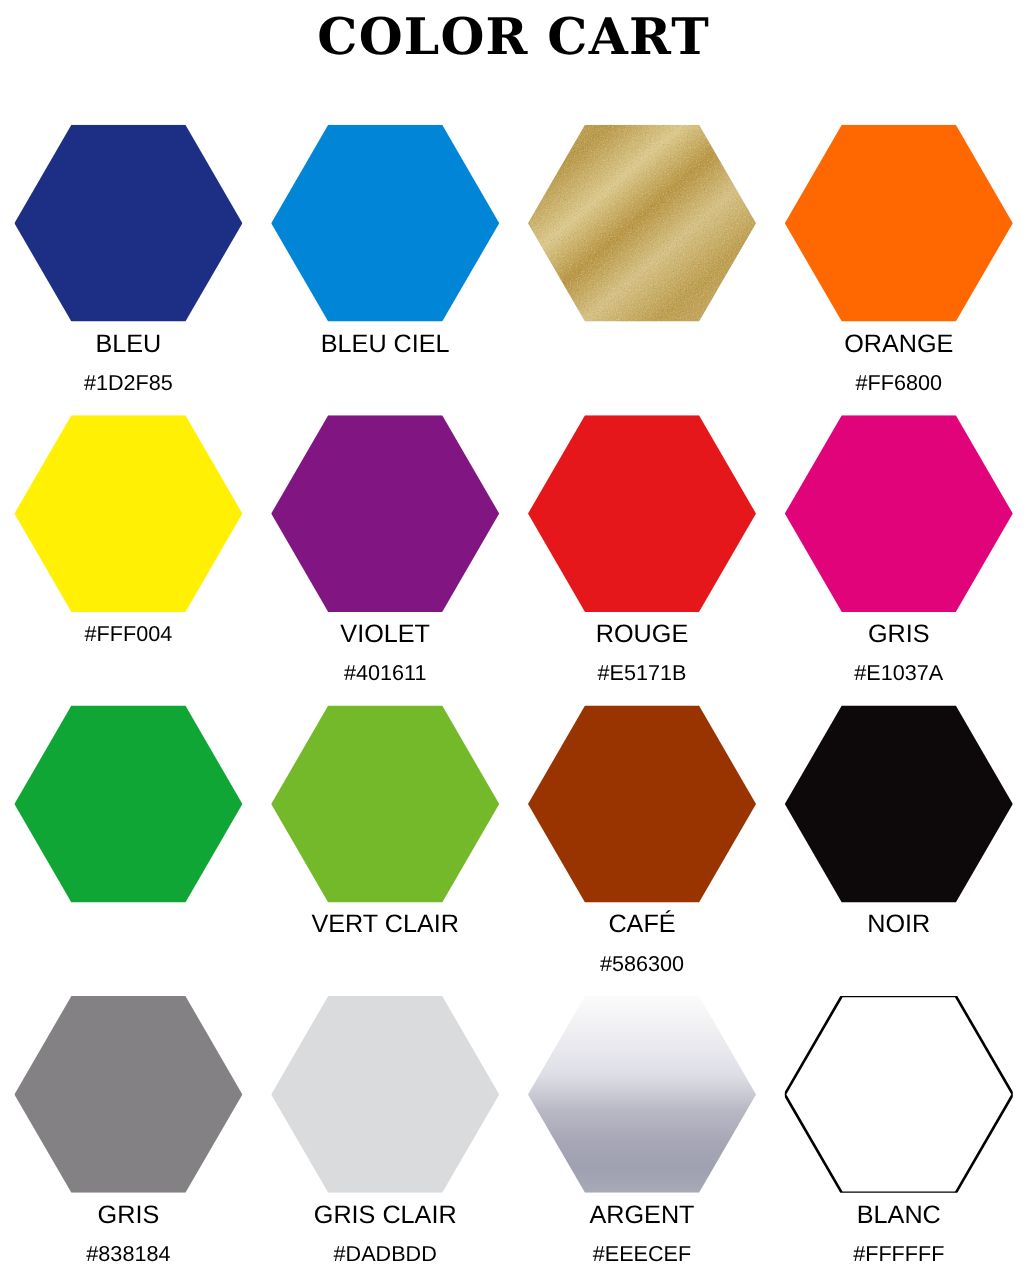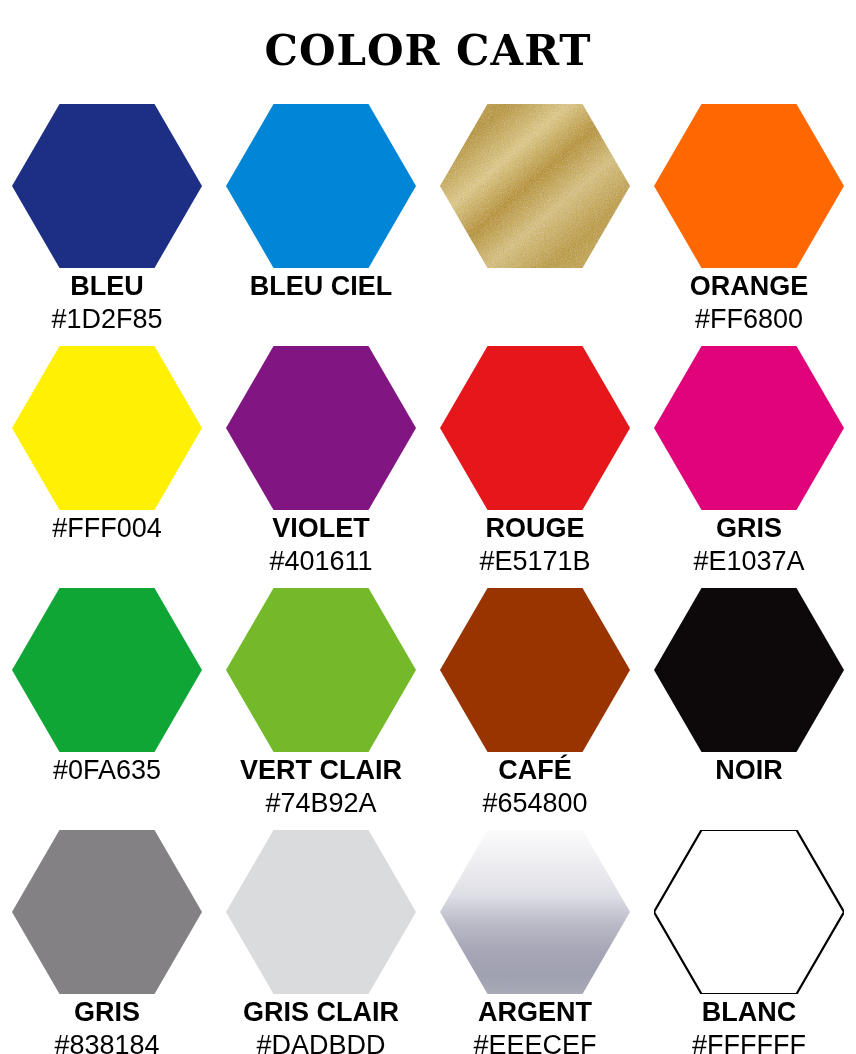--- a/index.html
+++ b/index.html
@@ -17,21 +17,21 @@
   #page {
     position: relative;
     width: 856px;
     height: 1054px;
     background: #ffffff;
   }
 
   
   #title {
     position: absolute;
-    top: 30px;
+    top: 10px;
     left: 0;
     width: 856px;
     text-align: center;
     font-family: "DejaVu Serif", "Liberation Serif", serif;
     font-weight: 700;
     font-size: 42px;
     letter-spacing: 1px;
     color: #000000;
     line-height: 1;
   }
@@ -70,27 +70,26 @@
   
   .labels {
     position: absolute;
     top: 166px;
     left: 0;
     width: 214px;
     text-align: center;
     color: #000000;
   }
   .name {
-    font-size: 27px;
+    font-size: 21px;
     line-height: 33px;
     white-space: nowrap;
-    font-weight: bold;
   }
   .hexcode {
-    font-size: 27px;
+    font-size: 18px;
     line-height: 33px;
     white-space: nowrap;
     text-align: center;
   }
 </style>
 </head>
 <body>
 
 <div id="page">
 
@@ -179,43 +178,41 @@
           <div class="hexcode">#E1037A</div>
         </div>
       </div>
       <div class="swatch-cell">
         <div class="hex-wrap">
           <svg class="hex-svg" viewBox="0 0 190 164">
             <polygon points="47.5,0 142.5,0 190,82 142.5,164 47.5,164 0,82" fill="#0FA635"></polygon>
           </svg>
         </div>
         <div class="labels">
-          <div class="hexcode">#0FA635</div>
         </div>
       </div>
       <div class="swatch-cell">
         <div class="hex-wrap">
           <svg class="hex-svg" viewBox="0 0 190 164">
             <polygon points="47.5,0 142.5,0 190,82 142.5,164 47.5,164 0,82" fill="#74B92A"></polygon>
           </svg>
         </div>
         <div class="labels">
           <div class="name">VERT CLAIR</div>
-          <div class="hexcode">#74B92A</div>
         </div>
       </div>
       <div class="swatch-cell">
         <div class="hex-wrap">
           <svg class="hex-svg" viewBox="0 0 190 164">
             <polygon points="47.5,0 142.5,0 190,82 142.5,164 47.5,164 0,82" fill="#993300"></polygon>
           </svg>
         </div>
         <div class="labels">
           <div class="name">CAFÉ</div>
-          <div class="hexcode">#654800</div>
+          <div class="hexcode">#586300</div>
         </div>
       </div>
       <div class="swatch-cell">
         <div class="hex-wrap">
           <svg class="hex-svg" viewBox="0 0 190 164">
             <polygon points="47.5,0 142.5,0 190,82 142.5,164 47.5,164 0,82" fill="#0D090A"></polygon>
           </svg>
         </div>
         <div class="labels">
           <div class="name">NOIR</div>

